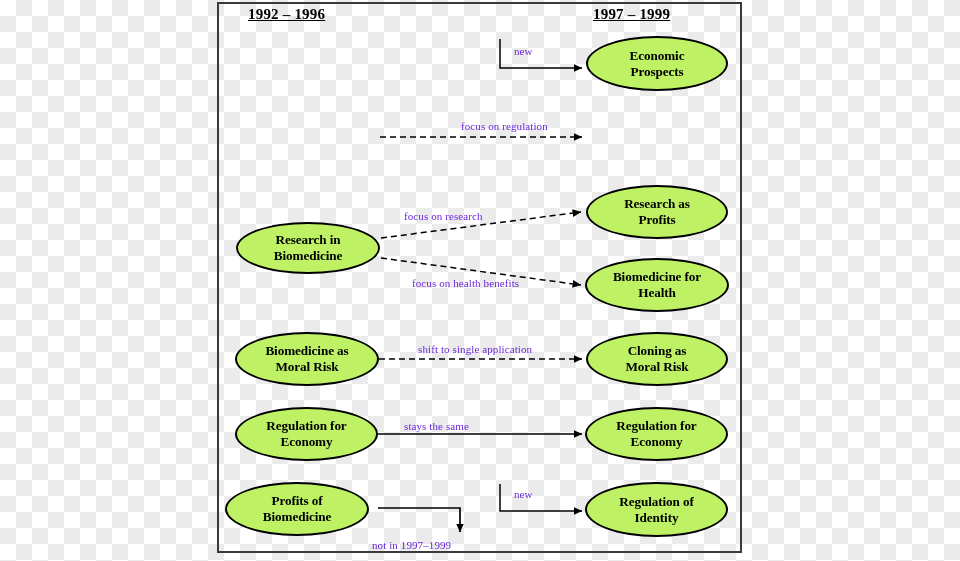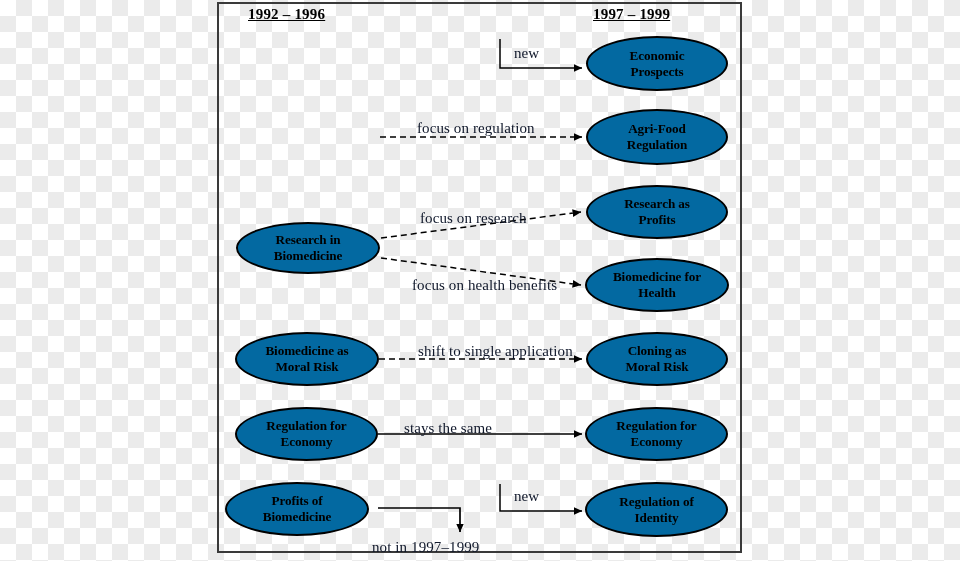--- a/index.html
+++ b/index.html
@@ -41,39 +41,39 @@
     font-size: 15px;
     color: #000;
     text-decoration: underline;
     letter-spacing: 0.2px;
     white-space: nowrap;
   }
   .node {
     position: absolute;
     border: 2.2px solid #000;
     border-radius: 50%;
-    background: #0369a1;
+    background: #bef264;
     display: flex;
     align-items: center;
     justify-content: center;
     text-align: center;
     box-sizing: border-box;
   }
   .node-label {
     font-weight: bold;
     font-size: 13.2px;
     line-height: 1.18;
     color: #000;
     letter-spacing: -0.1px;
     padding: 0 8px;
   }
   .edge-label {
     position: absolute;
-    font-size: 15px;
-    color: #0f172a;
+    font-size: 11px;
+    color: #6d28d9;
     white-space: nowrap;
     letter-spacing: 0.1px;
   }
   .edge-svg {
     position: absolute;
     left: 0;
     top: 0;
     width: 960px;
     height: 561px;
     overflow: visible;
@@ -121,22 +121,22 @@
     <path d="M378,434 L582,434" fill="none" stroke="#000" stroke-width="1.5" marker-end="url(#ah)"></path>
 
     
     <path d="M500,484 L500,511 L582,511" fill="none" stroke="#000" stroke-width="1.5" marker-end="url(#ah)"></path>
 
      drops out --&gt;
     <path d="M378,508 L460,508 L460,532" fill="none" stroke="#000" stroke-width="1.7" marker-end="url(#ah)"></path>
   </svg>
 
   <div class="edge-label" style="left:514px; top:45px;">new</div>
-  <div class="edge-label" style="left:417px; top:120px;">focus on regulation</div>
-  <div class="edge-label" style="left:420px; top:210px;">focus on research</div>
+  <div class="edge-label" style="left:417px; top:120px;padding-left:44px;">focus on regulation</div>
+  <div class="edge-label" style="left:404px; top:210px;">focus on research</div>
   <div class="edge-label" style="left:412px; top:277px;">focus on health benefits</div>
   <div class="edge-label" style="left:418px; top:343px;">shift to single application</div>
   <div class="edge-label" style="left:404px; top:420px;text-align:right;">stays the same</div>
   <div class="edge-label" style="left:514px; top:488px;">new</div>
   <div class="edge-label" style="left:372px; top:539px;">not in 1997–1999</div>
 
 
   <div class="node" style="left:236px; top:222px; width:144px; height:52px;">
     <div class="node-label">
       <span>Research in</span><br>
@@ -165,26 +165,20 @@
     </div>
   </div>
 
   <div class="node" style="left:586px; top:36px; width:142px; height:55px;">
     <div class="node-label">
       <span>Economic</span><br>
       <span>Prospects</span>
     </div>
   </div>
 
-  <div class="node" style="left:586px; top:109px; width:142px; height:56px;">
-    <div class="node-label">
-      <span>Agri-Food</span><br>
-      <span>Regulation</span>
-    </div>
-  </div>
 
   <div class="node" style="left:586px; top:185px; width:142px; height:54px;">
     <div class="node-label">
       <span>Research as</span><br>
       <span>Profits</span>
     </div>
   </div>
 
   <div class="node" style="left:585px; top:258px; width:144px; height:54px;justify-content:center;">
     <div class="node-label">

